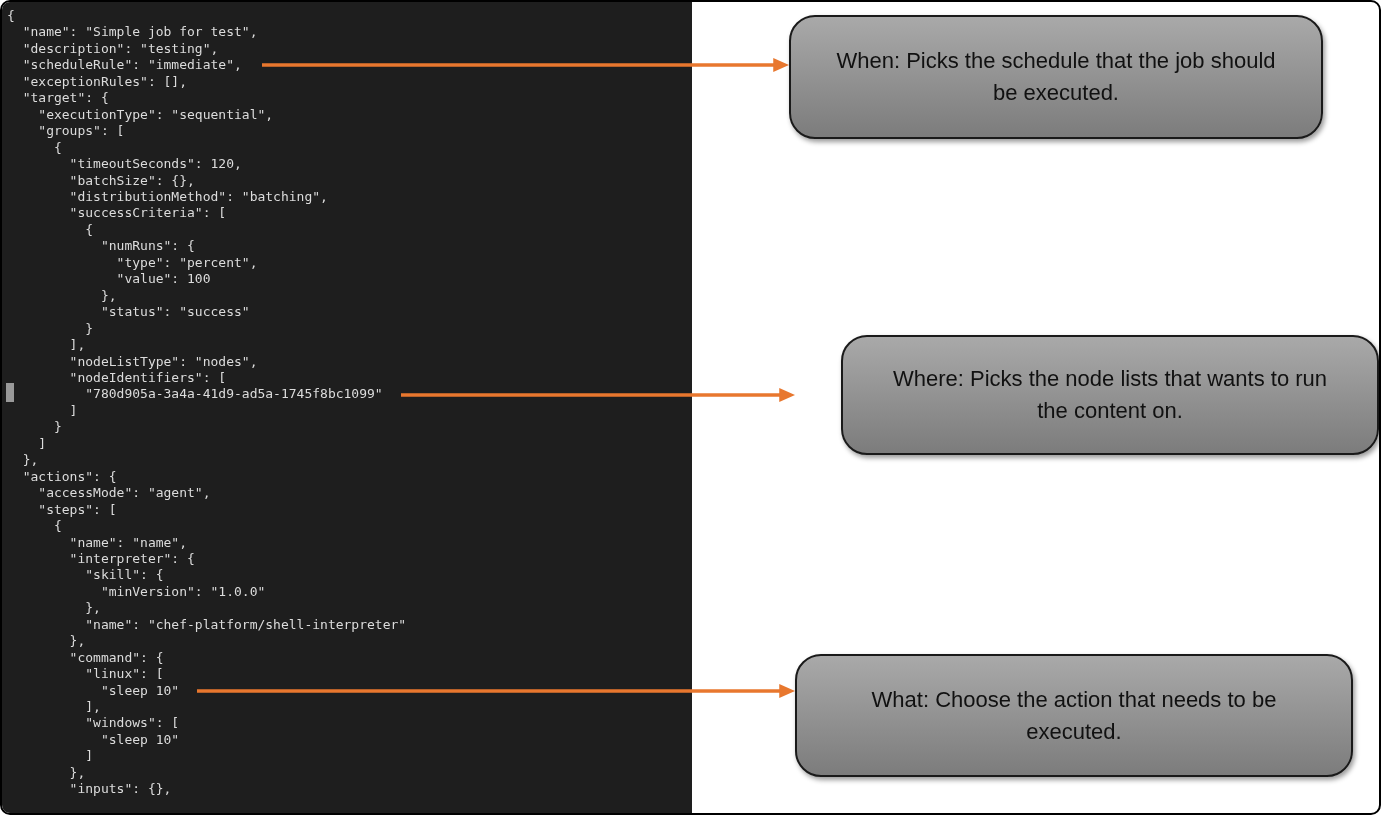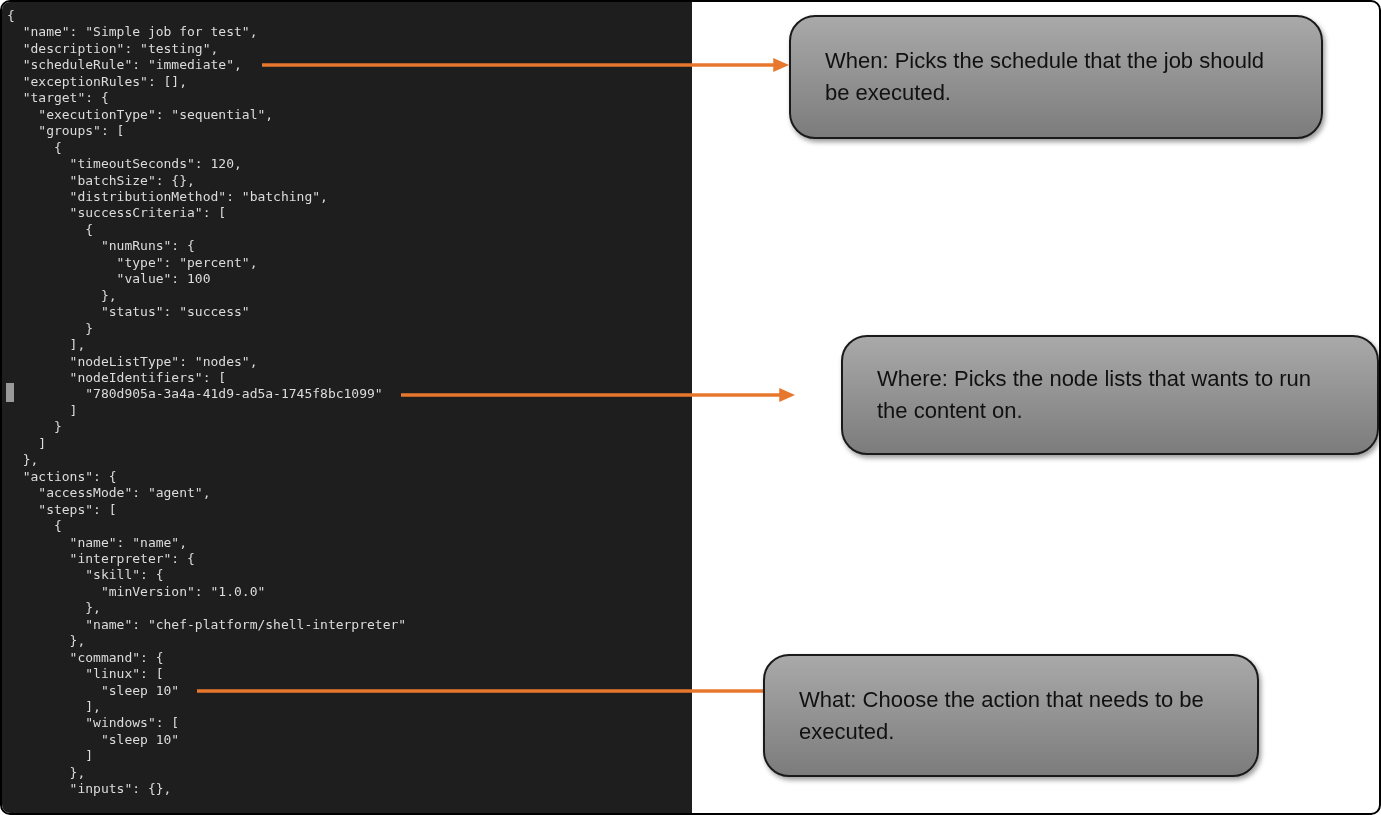--- a/index.html
+++ b/index.html
@@ -46,33 +46,33 @@
     pointer-events: none;
   }
   .arrows line { stroke: var(--arrow, #E8772E); stroke-width: 3.5px; }
   .arrows .head { fill: var(--arrow, #E8772E); }
 
   .callout {
     position: absolute;
     display: flex;
     align-items: center;
     justify-content: center;
-    text-align: left;
+    text-align: center;
     padding: 0 34px;
     background: linear-gradient(180deg, var(--callout_top, #a9a9a9) 0%, var(--callout_bottom, #7c7c7c) 100%);
     border: 2px solid var(--callout_border, #1a1a1a);
     border-radius: 26px;
     box-shadow: 2px 3px 5px rgba(0,0,0,0.40);
     color: var(--callout_text, #111);
     font-size: 22px;
     line-height: 32px;
   }
   .callout-when  { left: 787px; top: 13px;  width: 534px; height: 124px; }
   .callout-where { left: 839px; top: 333px; width: 538px; height: 120px; }
-  .callout-what  { left: 761px; top: 652px; width: 496px; height: 123px; }
+  .callout-what  { left: 793px; top: 652px; width: 558px; height: 123px; }
 </style>
 </head>
 <body>
 
 <div class="frame">
 
   <div class="terminal">
     <pre class="code">{
   "name": "Simple job for test",
   "description": "testing",

